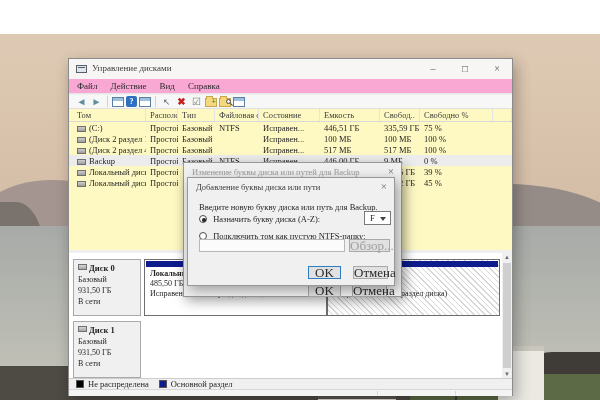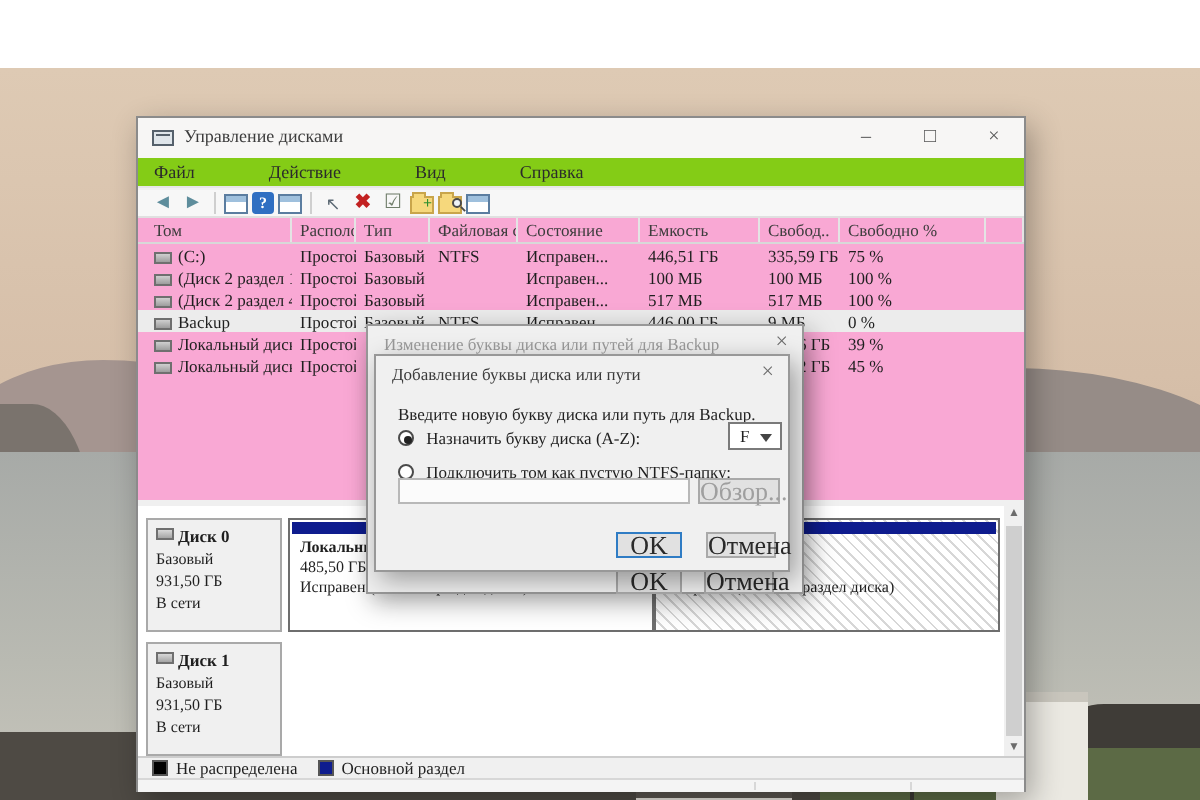--- a/index.html
+++ b/index.html
@@ -36,23 +36,23 @@
   .window { position:absolute; left:68px; top:24px; width:445px; height:338px;
             background:#f0f0f0; border:1px solid #8b8b8b; box-shadow:3px 5px 14px rgba(0,0,0,.30); z-index:1; }
   .titlebar { position:absolute; left:0; top:0; right:0; height:20px; background:#f7f6f5; }
   .app-ico { position:absolute; left:7px; top:6px; width:11px; height:8px; background:#dfe5ea;
              border:1px solid #55606b; }
   .app-ico:before { content:""; position:absolute; left:1px; top:1px; width:7px; height:1px; background:#55606b; }
   .title-text { position:absolute; left:23px; top:4px; font-size:9px; color:#3c3c3c; }
   .wc { position:absolute; top:0; width:30px; height:20px; text-align:center; line-height:19px;
         font-size:10px; color:#555; }
   .wc-min { right:64px; } .wc-max { right:32px; } .wc-close { right:0; }
-  .menubar { position:absolute; left:0; top:20px; right:0; height:15px; background:#84cc16;
+  .menubar { position:absolute; left:0; top:20px; right:0; height:15px; background:#f9a8d4;
              font-size:9px; color:#2b2b2b; display:flex; align-items:center; padding-left:8px;
-             border-bottom:1px solid #e6e6e6;gap:24px; }
+             border-bottom:1px solid #e6e6e6; }
   .menubar span { margin-right:13px; }
   .toolbar { position:absolute; left:0; top:36px; right:0; height:14px; background:#f7f7f7;
              border-bottom:1px solid #e0e0e0; display:flex; align-items:center; padding-left:6px; }
   .tbi { width:13px; height:12px; margin-right:2px; font-size:9px; line-height:12px;
          text-align:center; position:relative; display:inline-block; }
   .tb-sep { width:1px; height:11px; background:#cfcfcf; margin:0 4px 0 2px; display:inline-block; }
   .i-arrow { color:#5e8d9c; font-size:10px; }
   .i-win { border:1px solid #5b7da0; background:linear-gradient(#9fc0dd 0 3px, #ffffff 3px); width:12px; height:10px; margin-top:1px; }
   .i-help { background:#2f6fc2; color:#fff; border-radius:2px; font-weight:bold; width:11px; height:11px; line-height:11px; font-size:8px; }
   .i-pointer { color:#5d6a75; font-size:9px; }
@@ -61,21 +61,21 @@
   .i-folder { background:#f6d87c; border:1px solid #c9a54b; width:12px; height:9px; margin-top:2px; }
   .i-folder:before { content:""; position:absolute; left:0; top:-3px; width:5px; height:2px;
                      background:#f6d87c; border:1px solid #c9a54b; border-bottom:none; }
   .i-folder .plus { position:absolute; right:0; top:-1px; font-size:8px; font-weight:bold; color:#2e8f2e; line-height:8px; }
   .i-folder .mag { position:absolute; right:-1px; top:0; width:5px; height:5px; border:1px solid #4a4a4a;
                    border-radius:50%; background:#eef3f7; }
   .i-folder .mag:after { content:""; position:absolute; left:3px; top:4px; width:3px; height:1px;
                          background:#4a4a4a; transform:rotate(45deg); }
 
   
-  .listarea { position:absolute; left:0; top:50px; right:0; height:141px; background:#f9a8d4; }
+  .listarea { position:absolute; left:0; top:50px; right:0; height:141px; background:#fef9c3; }
   .vhead { display:flex; height:13px; font-size:8.5px; color:#3c3c3c;
            border-bottom:1px solid #d8d8d8; padding-left:4px; }
   .vhead .c { border-right:1px solid #e4e4e4; padding:1px 0 0 4px; overflow:hidden; white-space:nowrap; }
   .vrow { display:flex; height:11px; font-size:8.5px; padding-left:4px; align-items:center; }
   .vrow .c { padding-left:4px; overflow:hidden; white-space:nowrap; }
   .c0{width:73px;} .c1{width:32px;} .c2{width:37px;} .c3{width:44px;}
   .c4{width:61px;} .c5{width:60px;} .c6{width:40px;} .c7{width:73px;} .c8{flex:1;}
   .hl { background:#ececec; }
   .pad { padding-left:19px !important; }
   .vol-ico { display:inline-block; width:9px; height:6px; background:linear-gradient(#cfcfcf,#9d9d9d);

